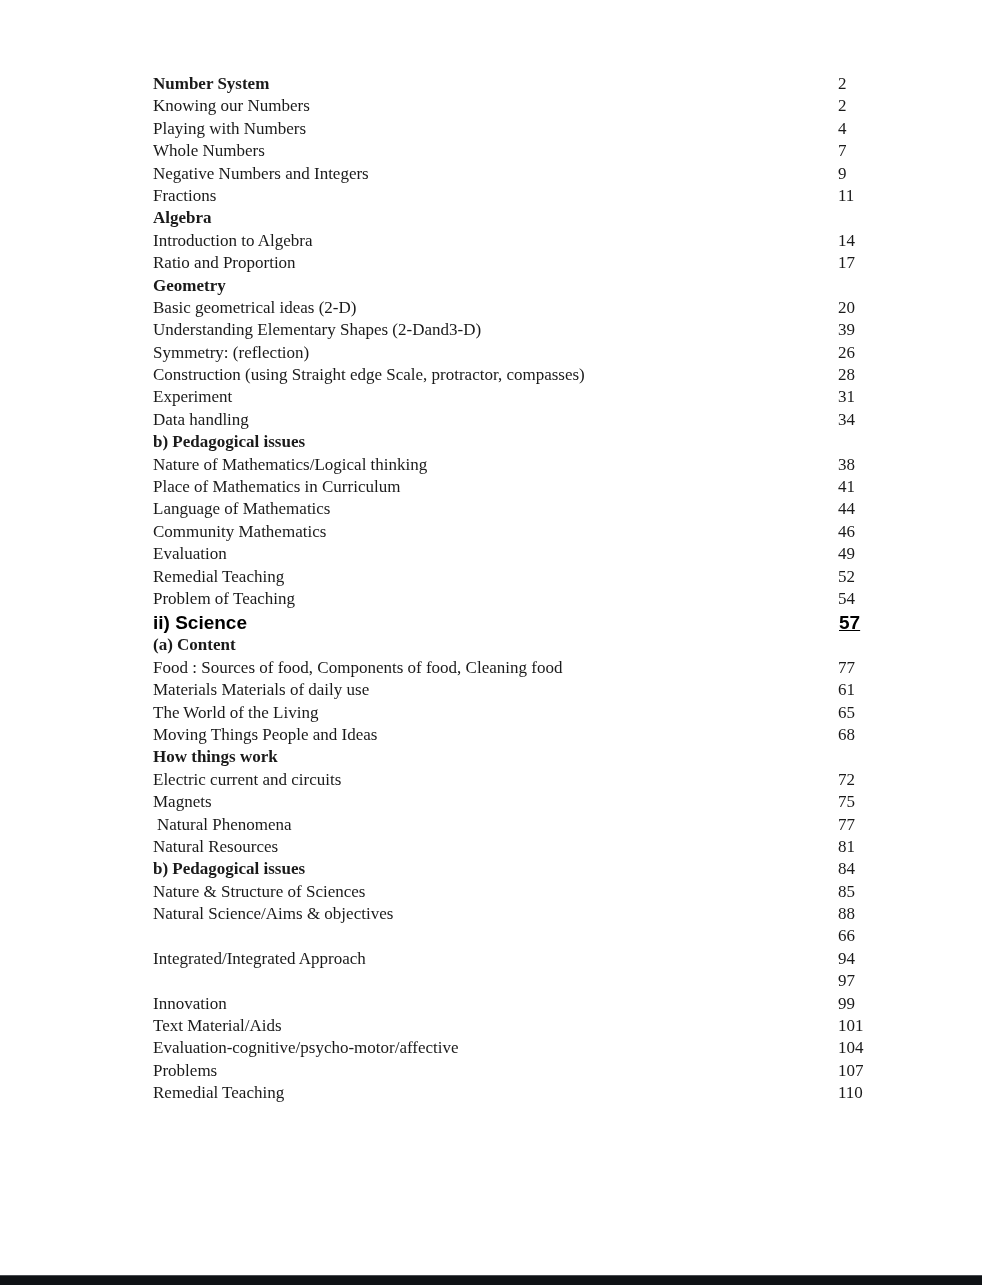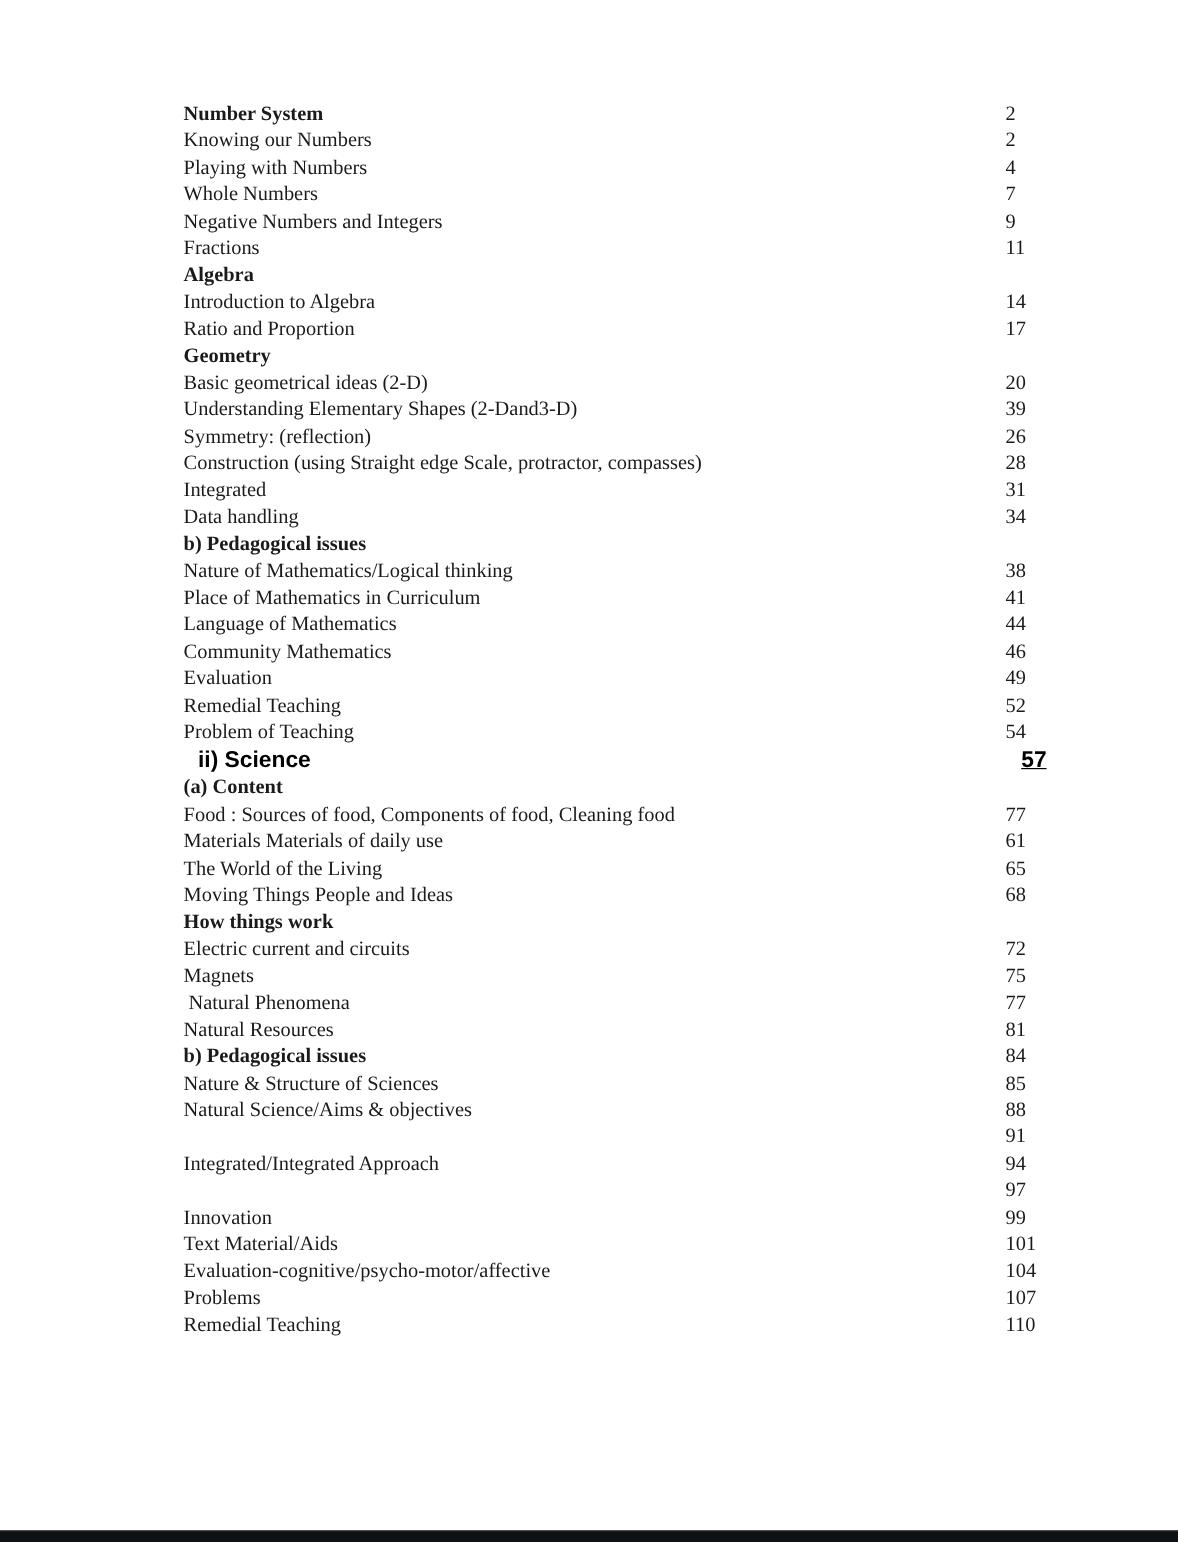--- a/index.html
+++ b/index.html
@@ -1,27 +1,27 @@
 <!DOCTYPE html>
 <html><head>
   <meta charset="utf-8">
   <style>
     html, body { margin: 0; padding: 0; }
     body {
       width: 982px; height: 1285px; background: #ffffff; position: relative; overflow: hidden;
       font-family: "Liberation Serif", "DejaVu Serif", serif; color: #1a1a1a;
     }
-    #toc { position: absolute; left: 0; top: 84px; width: 796px; }
+    #toc { position: absolute; left: 0; top: 73px; width: 796px; }
     .row { position: relative; height: 22.4px; font-size: 17px; line-height: 22.4px; }
     .num { position: absolute; right: 846px; width: 40px; text-align: right; }
     .title { position: absolute; left: 153px; white-space: nowrap; }
     .page { position: absolute; left: 838px; white-space: nowrap; }
     .row.heading .title { font-weight: bold; }
     .row.big { height: 24px; line-height: 26px; }
-    .row.big .title, .row.big .page { font-family: "Liberation Sans", "DejaVu Sans", sans-serif; font-weight: bold; font-size: 19px; color: #000; margin-left: 12px; }
+    .row.big .title, .row.big .page { font-family: "Liberation Sans", "DejaVu Sans", sans-serif; font-weight: bold; font-size: 19px; color: #000; }
     .row.big .page { left: 839px; text-decoration: underline; }
     .b { font-weight: normal; }
     .indent { padding-left: 4px; }
     #bottom-bar { position: absolute; left: 0; bottom: 0; width: 982px; height: 9px; background: #0f1215; border-top: 1px solid #4a4d52; }
   </style>
 </head>
 <body>
 
 <div id="toc">
     <div class="row heading">
@@ -89,21 +89,21 @@
       <span class="title">Symmetry: (reflection)</span>
       <span class="page">26</span>
     </div>
     <div class="row">
       <span class="num">11</span>
       <span class="title">Construction (using Straight edge Scale, protractor, compasses)</span>
       <span class="page">28</span>
     </div>
     <div class="row">
       <span class="num">12</span>
-      <span class="title">Integrated</span>
+      <span class="title">Experiment</span>
       <span class="page">31</span>
     </div>
     <div class="row">
       <span class="num">13</span>
       <span class="title">Data handling</span>
       <span class="page">34</span>
     </div>
     <div class="row heading">
       <span class="num"></span>
       <span class="title">b) Pedagogical issues</span>
@@ -209,21 +209,21 @@
       <span class="title">Nature &amp; Structure of Sciences</span>
       <span class="page">85</span>
     </div>
     <div class="row">
       <span class="num">2</span>
       <span class="title">Natural Science/Aims &amp; objectives</span>
       <span class="page">88</span>
     </div>
     <div class="row">
       <span class="num">3</span>
-      <span class="page">91</span>
+      <span class="page">66</span>
     </div>
     <div class="row">
       <span class="num">4</span>
       <span class="title">Integrated/Integrated Approach</span>
       <span class="page">94</span>
     </div>
     <div class="row">
       <span class="num">5</span>
       <span class="page">97</span>
     </div>

